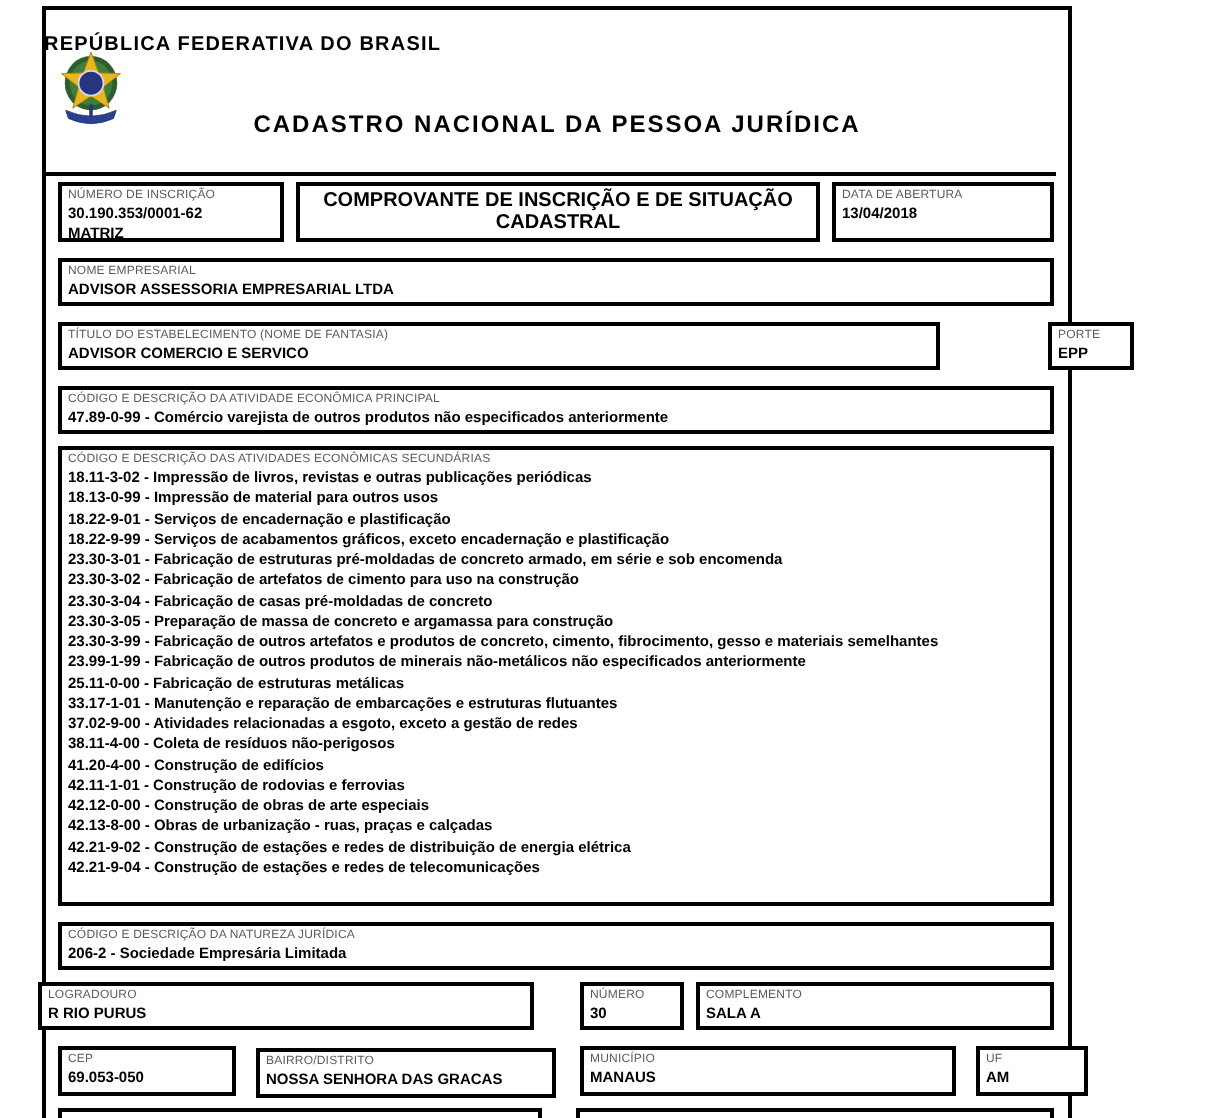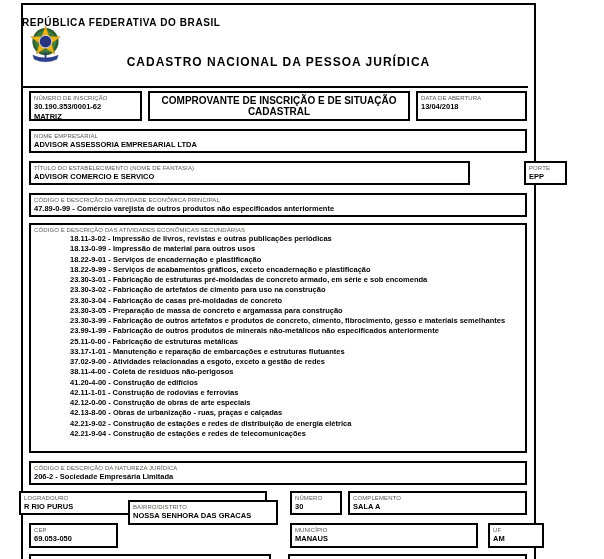--- a/index.html
+++ b/index.html
@@ -30,21 +30,21 @@
     letter-spacing:0.1px;
   }
   .fvalue{
     font-size:7.5px;line-height:9.5px;font-weight:bold;color:#000;white-space:nowrap;
   }
   .cert-box{
     display:flex;align-items:center;justify-content:center;text-align:center;
     font-size:10px;font-weight:bold;line-height:11.5px;padding:0 8px;
   }
   .act-list{font-size:7.5px;font-weight:bold;line-height:10.25px;color:#000;}
-  .act-list div{white-space:normal;margin-left:36px;}
+  .act-list div{white-space:normal;}
 </style>
 </head>
 <body>
 
 <div id="page">
   <div class="outer-border"></div>
   <div class="header-rule"></div>
 
   <div class="emblem">
     <svg viewBox="0 0 34 44" width="33" height="43" aria-hidden="true">
@@ -135,21 +135,21 @@
   </div>
   <div class="fbox" style="left:348px;top:491px;width:179px;height:24px;">
     <div class="flabel">COMPLEMENTO</div>
     <div class="fvalue">SALA A</div>
   </div>
 
   <div class="fbox" style="left:29px;top:523px;width:89px;height:25px;">
     <div class="flabel">CEP</div>
     <div class="fvalue">69.053-050</div>
   </div>
-  <div class="fbox" style="left:128px;top:500px;width:150px;height:25px;">
+  <div class="fbox" style="left:128px;top:524px;width:150px;height:25px;">
     <div class="flabel">BAIRRO/DISTRITO</div>
     <div class="fvalue">NOSSA SENHORA DAS GRACAS</div>
   </div>
   <div class="fbox" style="left:290px;top:523px;width:188px;height:25px;">
     <div class="flabel">MUNICÍPIO</div>
     <div class="fvalue">MANAUS</div>
   </div>
   <div class="fbox" style="left:488px;top:523px;width:56px;height:25px;">
     <div class="flabel">UF</div>
     <div class="fvalue">AM</div>

